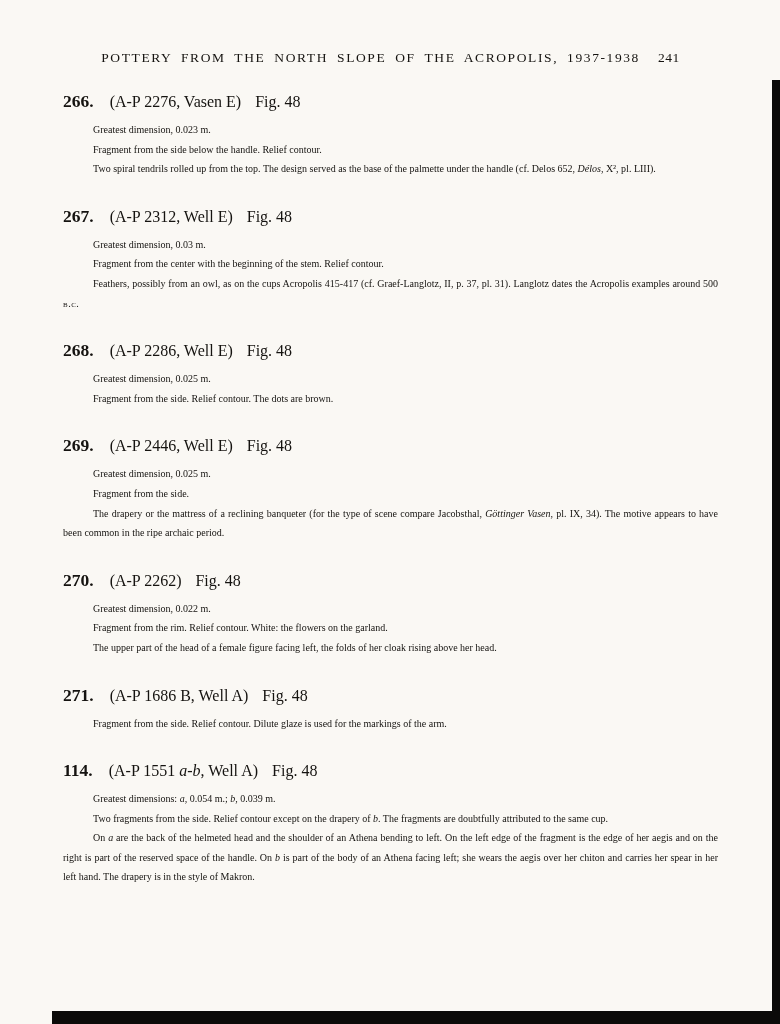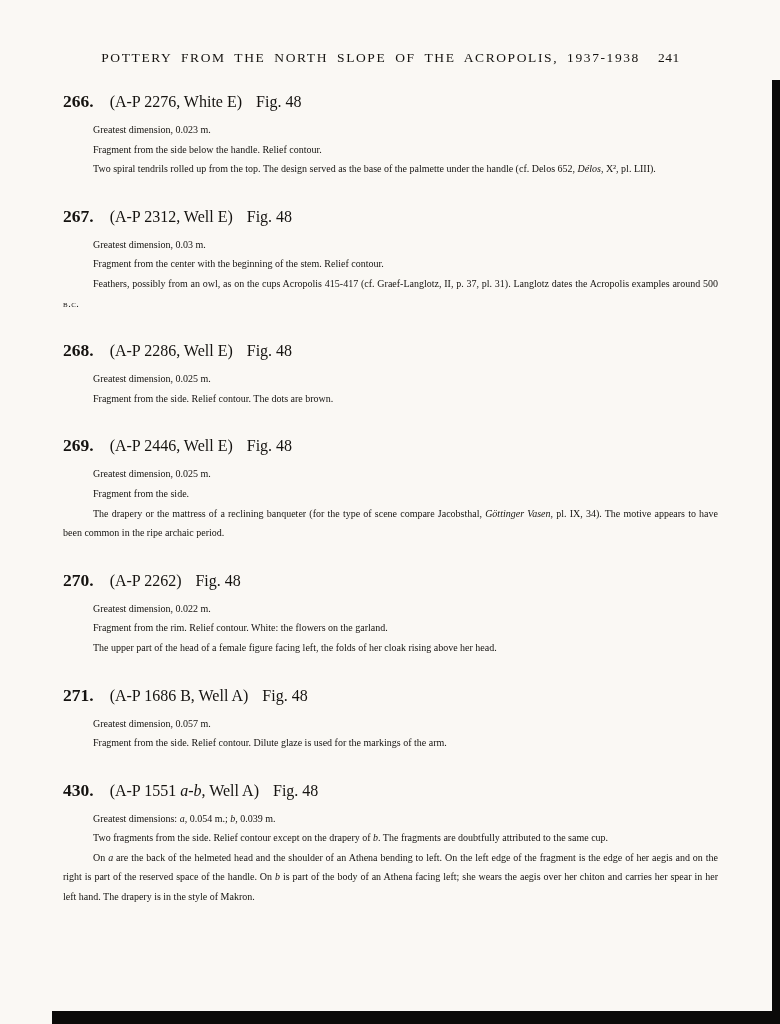--- a/index.html
+++ b/index.html
@@ -71,21 +71,21 @@
 </style>
 </head>
 <body>
 
 <div class="page">
   <header class="page-header">
     <span>POTTERY FROM THE NORTH SLOPE OF THE ACROPOLIS, 1937-1938</span><span class="pgnum">241</span>
   </header>
   <main>
       <section class="entry">
-        <p class="entry-head"><span class="num">266.</span><span class="ref"><span>(A-P 2276, White E)</span></span><span class="fig">Fig. 48</span></p>
+        <p class="entry-head"><span class="num">266.</span><span class="ref"><span>(A-P 2276, Vasen E)</span></span><span class="fig">Fig. 48</span></p>
         <p class="para"><span>Greatest dimension, 0.023 m.</span></p>
         <p class="para"><span>Fragment from the side below the handle. Relief contour.</span></p>
         <p class="para"><span>Two spiral tendrils rolled up from the top. The design served as the base of the palmette under the handle (cf. Delos 652, </span><span class="it">Délos</span><span>, X², pl. LIII).</span></p>
       </section>
       <section class="entry">
         <p class="entry-head"><span class="num">267.</span><span class="ref"><span>(A-P 2312, Well E)</span></span><span class="fig">Fig. 48</span></p>
         <p class="para"><span>Greatest dimension, 0.03 m.</span></p>
         <p class="para"><span>Fragment from the center with the beginning of the stem. Relief contour.</span></p>
         <p class="para"><span>Feathers, possibly from an owl, as on the cups Acropolis 415-417 (cf. Graef-Langlotz, II, p. 37, pl. 31). Langlotz dates the Acropolis examples around 500 </span><span class="sc">B.C.</span></p>
       </section>
@@ -101,25 +101,24 @@
         <p class="para"><span>The drapery or the mattress of a reclining banqueter (for the type of scene compare Jacobsthal, </span><span class="it">Göttinger Vasen</span><span>, pl. IX, 34). The motive appears to have been common in the ripe archaic period.</span></p>
       </section>
       <section class="entry">
         <p class="entry-head"><span class="num">270.</span><span class="ref"><span>(A-P 2262)</span></span><span class="fig">Fig. 48</span></p>
         <p class="para"><span>Greatest dimension, 0.022 m.</span></p>
         <p class="para"><span>Fragment from the rim. Relief contour. White: the flowers on the garland.</span></p>
         <p class="para"><span>The upper part of the head of a female figure facing left, the folds of her cloak rising above her head.</span></p>
       </section>
       <section class="entry">
         <p class="entry-head"><span class="num">271.</span><span class="ref"><span>(A-P 1686 B, Well A)</span></span><span class="fig">Fig. 48</span></p>
-        <p class="para"><span>Greatest dimension, 0.057 m.</span></p>
         <p class="para"><span>Fragment from the side. Relief contour. Dilute glaze is used for the markings of the arm.</span></p>
       </section>
       <section class="entry">
-        <p class="entry-head"><span class="num">430.</span><span class="ref"><span>(A-P 1551 </span><span class="it">a-b</span><span>, Well A)</span></span><span class="fig">Fig. 48</span></p>
+        <p class="entry-head"><span class="num">114.</span><span class="ref"><span>(A-P 1551 </span><span class="it">a-b</span><span>, Well A)</span></span><span class="fig">Fig. 48</span></p>
         <p class="para"><span>Greatest dimensions: </span><span class="it">a</span><span>, 0.054 m.; </span><span class="it">b</span><span>, 0.039 m.</span></p>
         <p class="para"><span>Two fragments from the side. Relief contour except on the drapery of </span><span class="it">b</span><span>. The fragments are doubtfully attributed to the same cup.</span></p>
         <p class="para"><span>On </span><span class="it">a</span><span> are the back of the helmeted head and the shoulder of an Athena bending to left. On the left edge of the fragment is the edge of her aegis and on the right is part of the reserved space of the handle. On </span><span class="it">b</span><span> is part of the body of an Athena facing left; she wears the aegis over her chiton and carries her spear in her left hand. The drapery is in the style of Makron.</span></p>
       </section>
     </main>
 </div>
 
 <div class="scan-bar-right"></div>
 <div class="scan-bar-bottom"></div>
 

